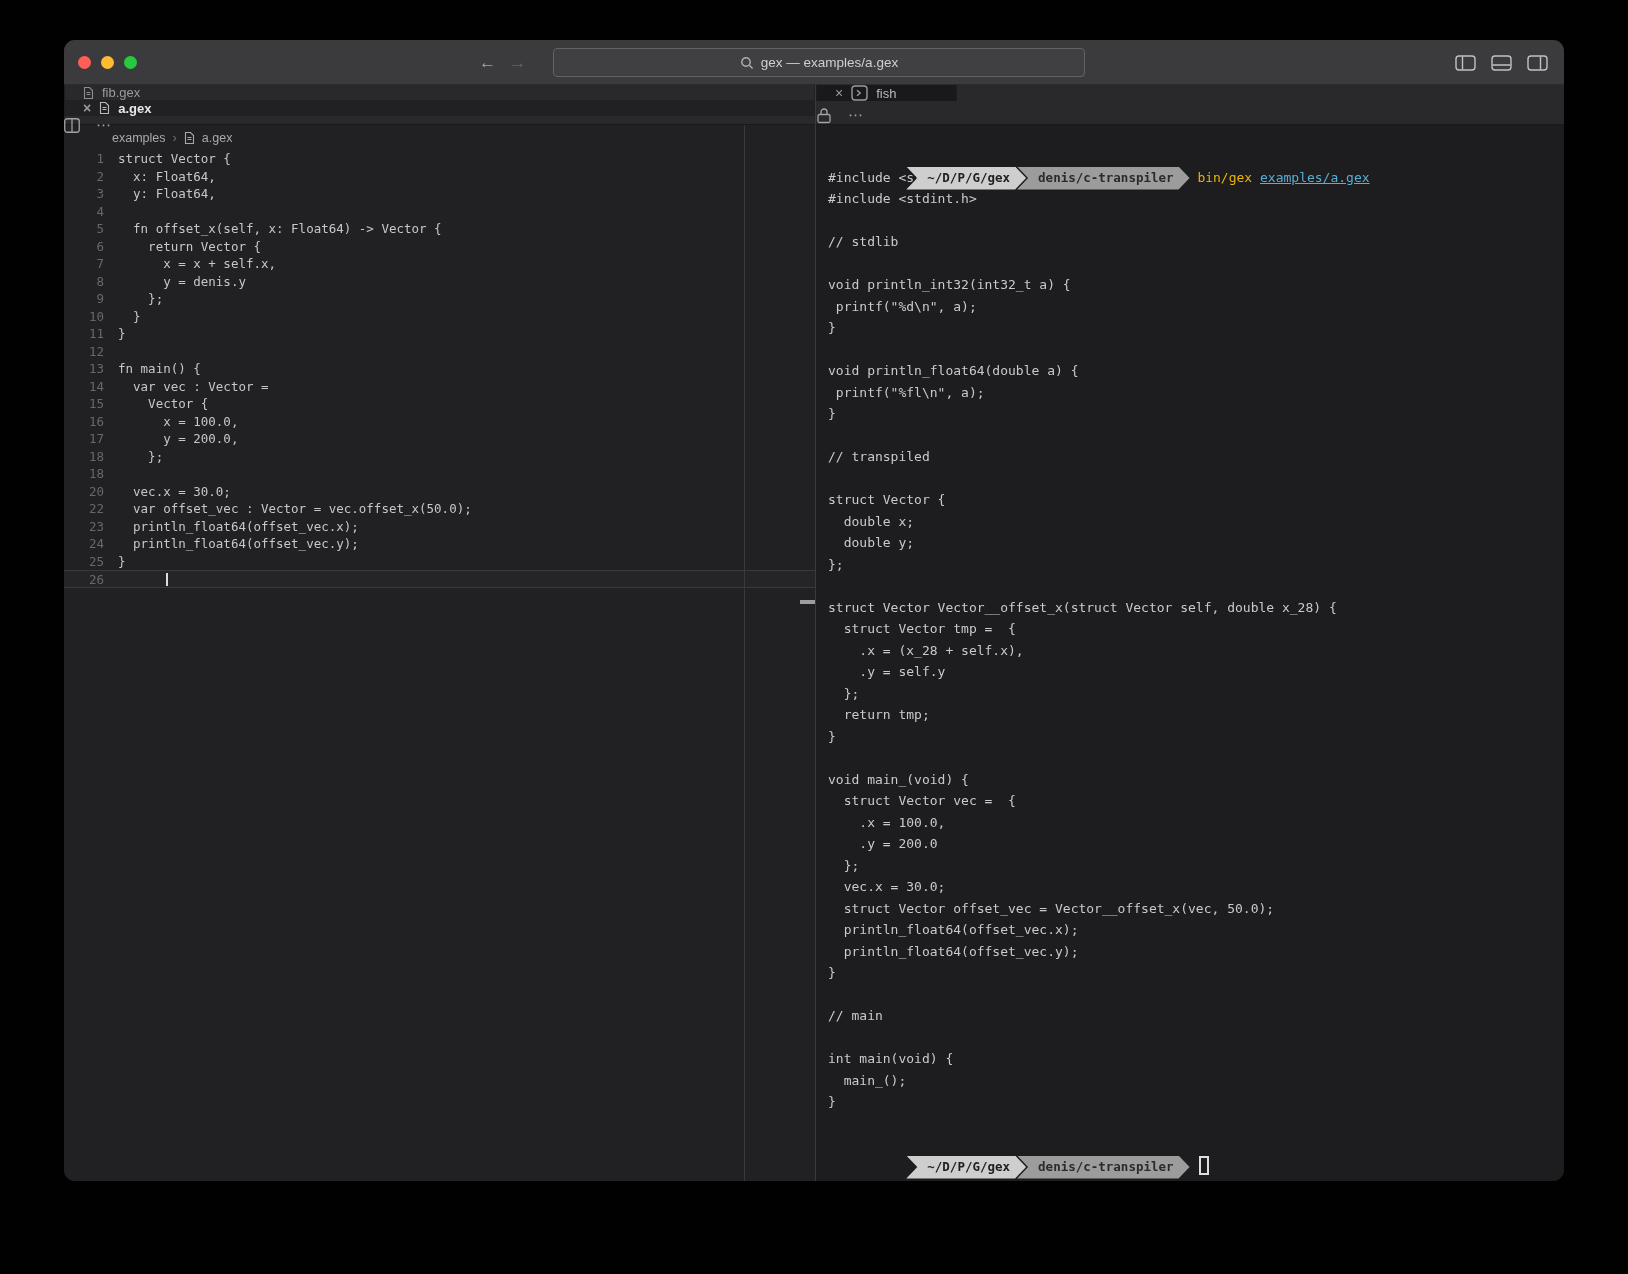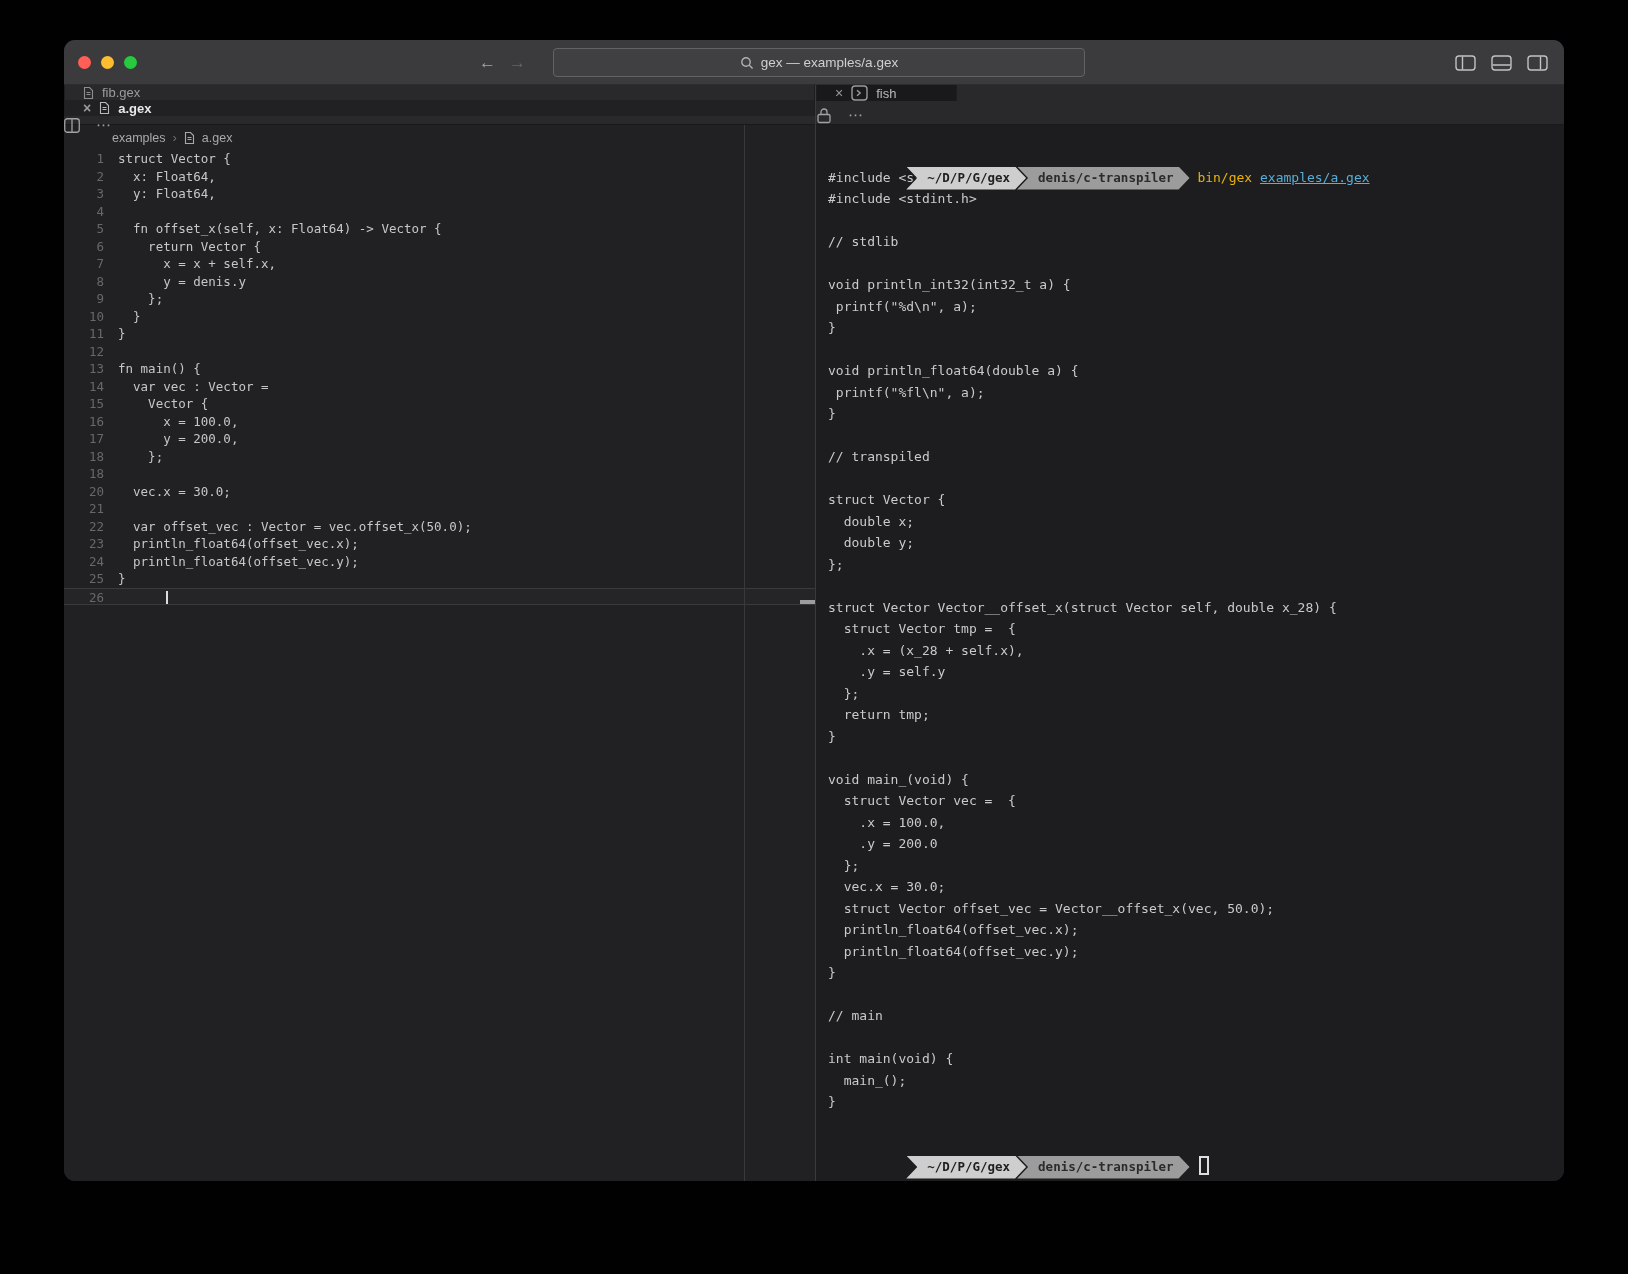--- a/index.html
+++ b/index.html
@@ -185,21 +185,20 @@
   <div class="code-row"><span class="ln">16</span><span class="code">      x = 100.0,</span></div>
 
   <div class="code-row"><span class="ln">17</span><span class="code">      y = 200.0,</span></div>
 
   <div class="code-row"><span class="ln">18</span><span class="code">    };</span></div>
 
   <div class="code-row"><span class="ln">18</span><span class="code"></span></div>
 
   <div class="code-row"><span class="ln">20</span><span class="code">  vec.x = 30.0;</span></div>
 
-  <div class="code-row"><span class="ln">21</span><span class="code"></span></div>
 
   <div class="code-row"><span class="ln">22</span><span class="code">  var offset_vec : Vector = vec.offset_x(50.0);</span></div>
 
   <div class="code-row"><span class="ln">23</span><span class="code">  println_float64(offset_vec.x);</span></div>
 
   <div class="code-row"><span class="ln">24</span><span class="code">  println_float64(offset_vec.y);</span></div>
 
   <div class="code-row"><span class="ln">25</span><span class="code">}</span></div>
 
   <div class="code-row"><span class="ln">26</span><span class="code"></span></div>

